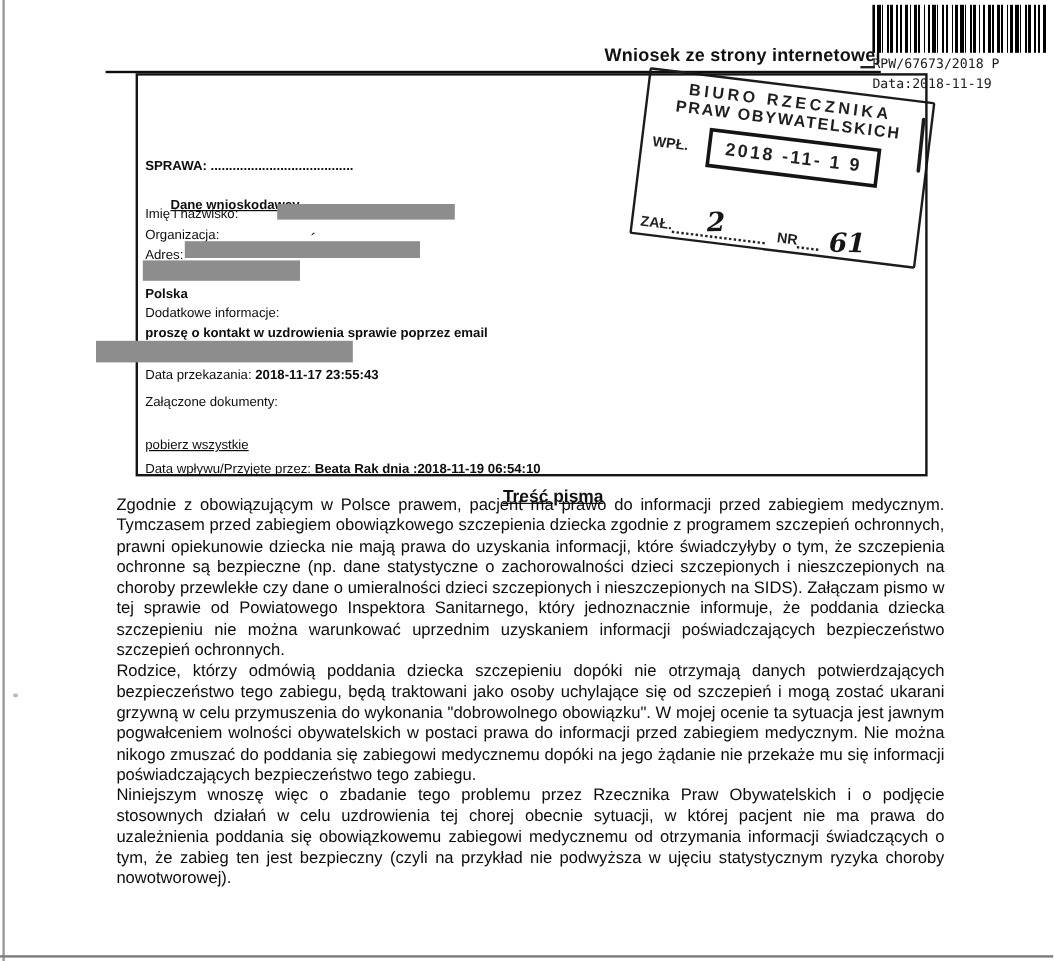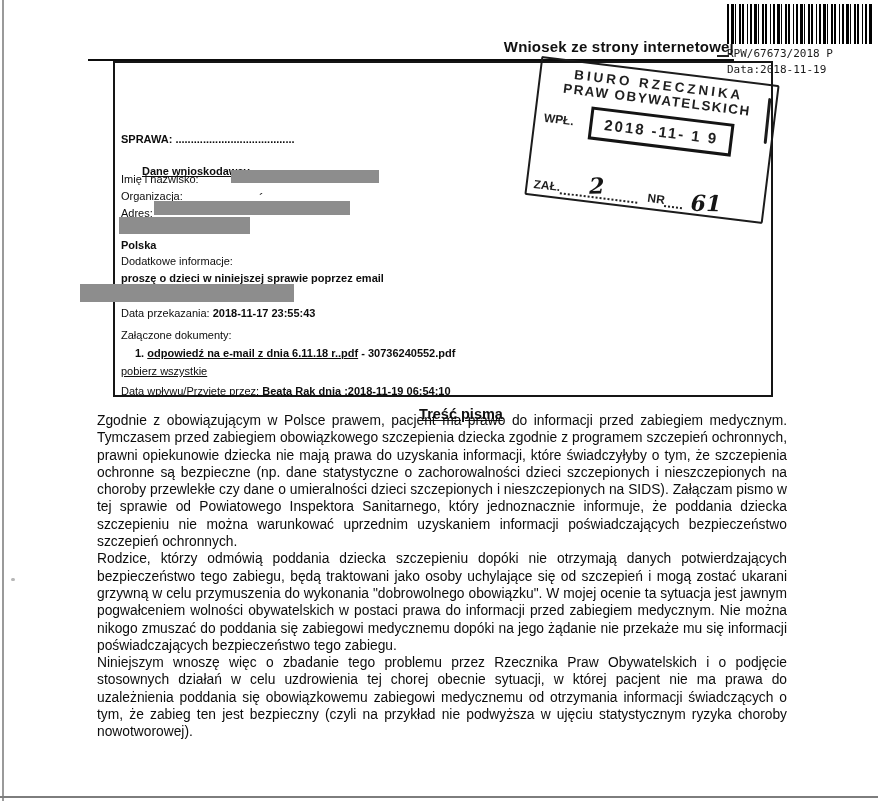--- a/index.html
+++ b/index.html
@@ -130,36 +130,30 @@
     <div class="row" style="top:127px;">Organizacja:</div>
 
     <div class="row" style="top:144px;">Adres:</div>
     <div class="tickmark">´</div>
     <div class="redact" style="left:39px; top:138px; width:196px; height:14px;"></div>
     <div class="redact" style="left:4px; top:154px; width:131px; height:17px;"></div>
 
     <div class="row b" style="top:176px;">Polska</div>
 
     <div class="row" style="top:192px;">Dodatkowe informacje:</div>
-    <div class="row b" style="top:209px;">proszę o dzieci w niniejszej sprawie poprzez email</div>
+    <div class="row b" style="top:209px;">proszę o kontakt w uzdrowienia sprawie poprzez email</div>
     <div class="redact" style="left:-35px; top:221px; width:214px; height:18px;"></div>
 
     <div class="row" style="top:244px;">
       <span>Data przekazania:</span>
       <span class="b">2018-11-17 23:55:43</span>
     </div>
 
     <div class="row" style="top:266px;">Załączone dokumenty:</div>
 
-    <div class="row" style="top:284px; left:20px;">
-      <span class="b">1.</span>
-      <a class="doclink">odpowiedź na e-mail z dnia 6.11.18 r..pdf</a>
-      <span class="b">-</span>
-      <span class="b">30736240552.pdf</span>
-    </div>
 
     <div class="row" style="top:302px;">
       <a class="plainlink">pobierz wszystkie</a>
     </div>
 
     <div class="row" style="top:322px;">
       <span>Data wpływu/Przyjęte przez:</span>
       <span class="b">Beata Rak dnia :2018-11-19 06:54:10</span>
     </div>
 

